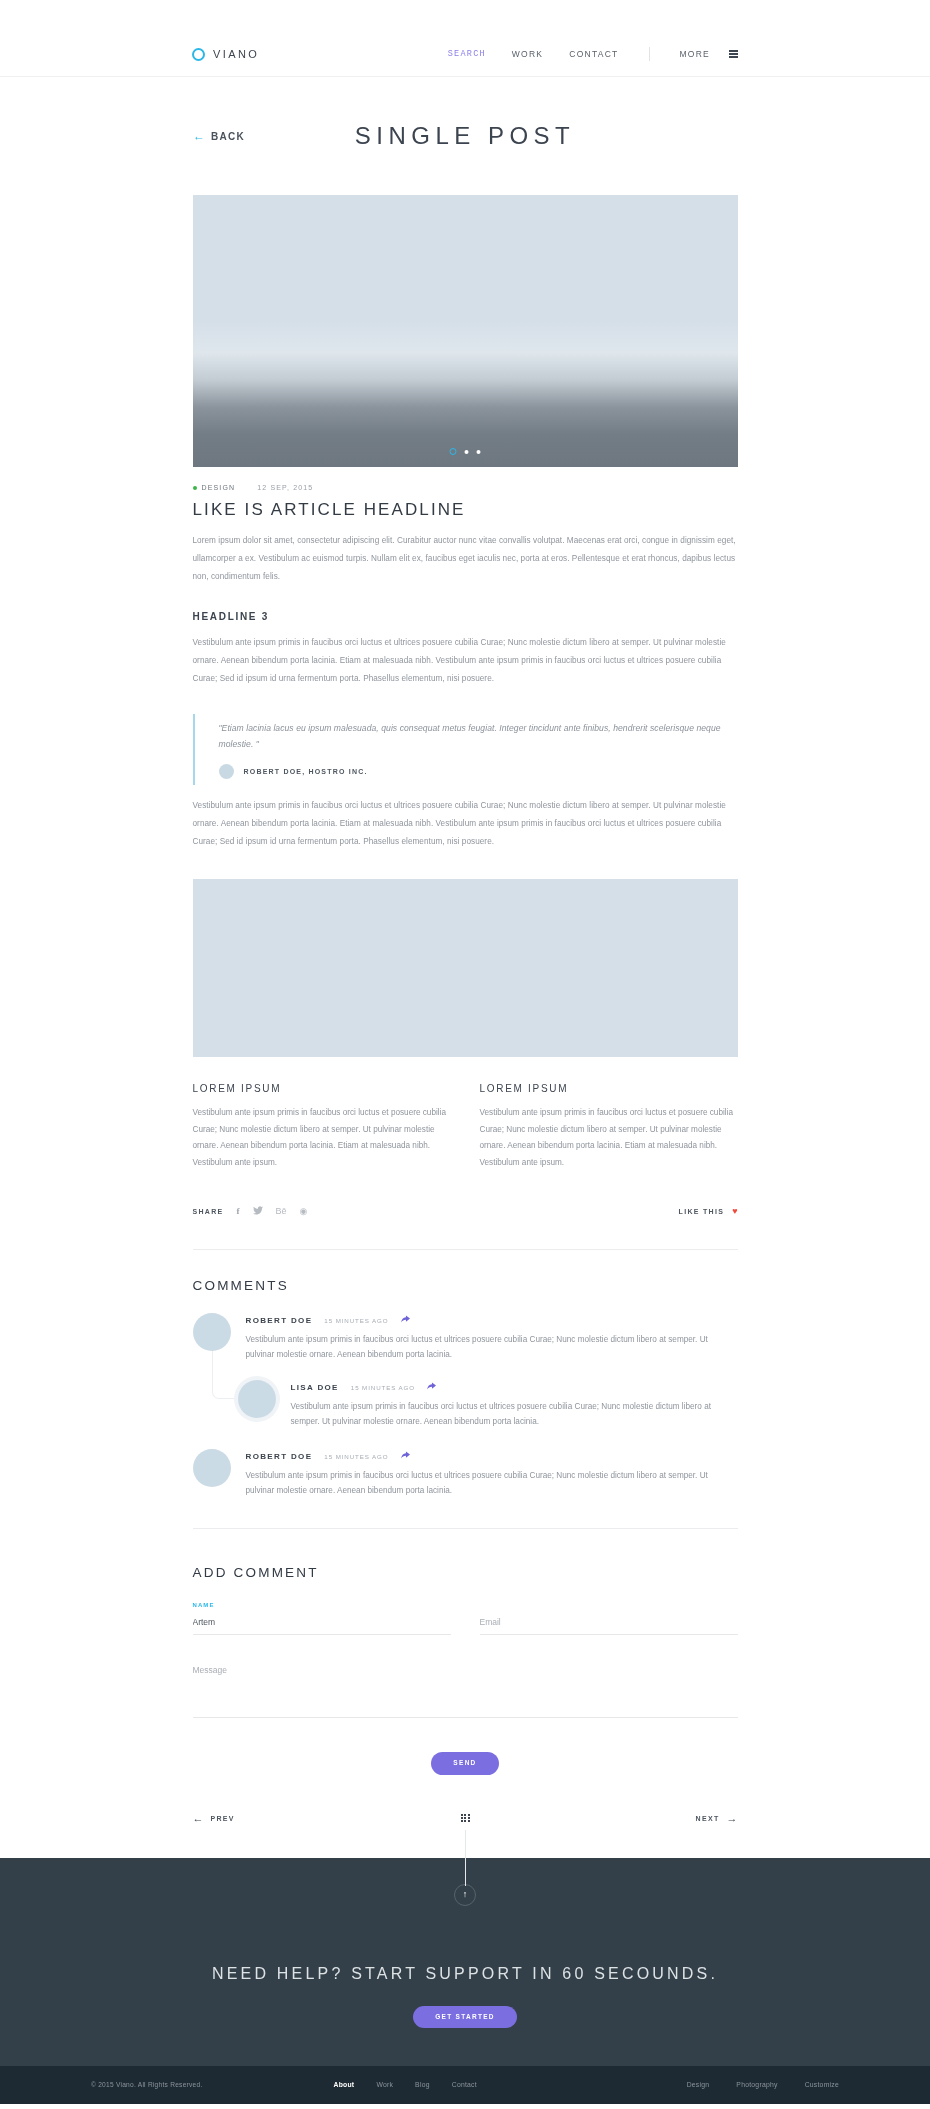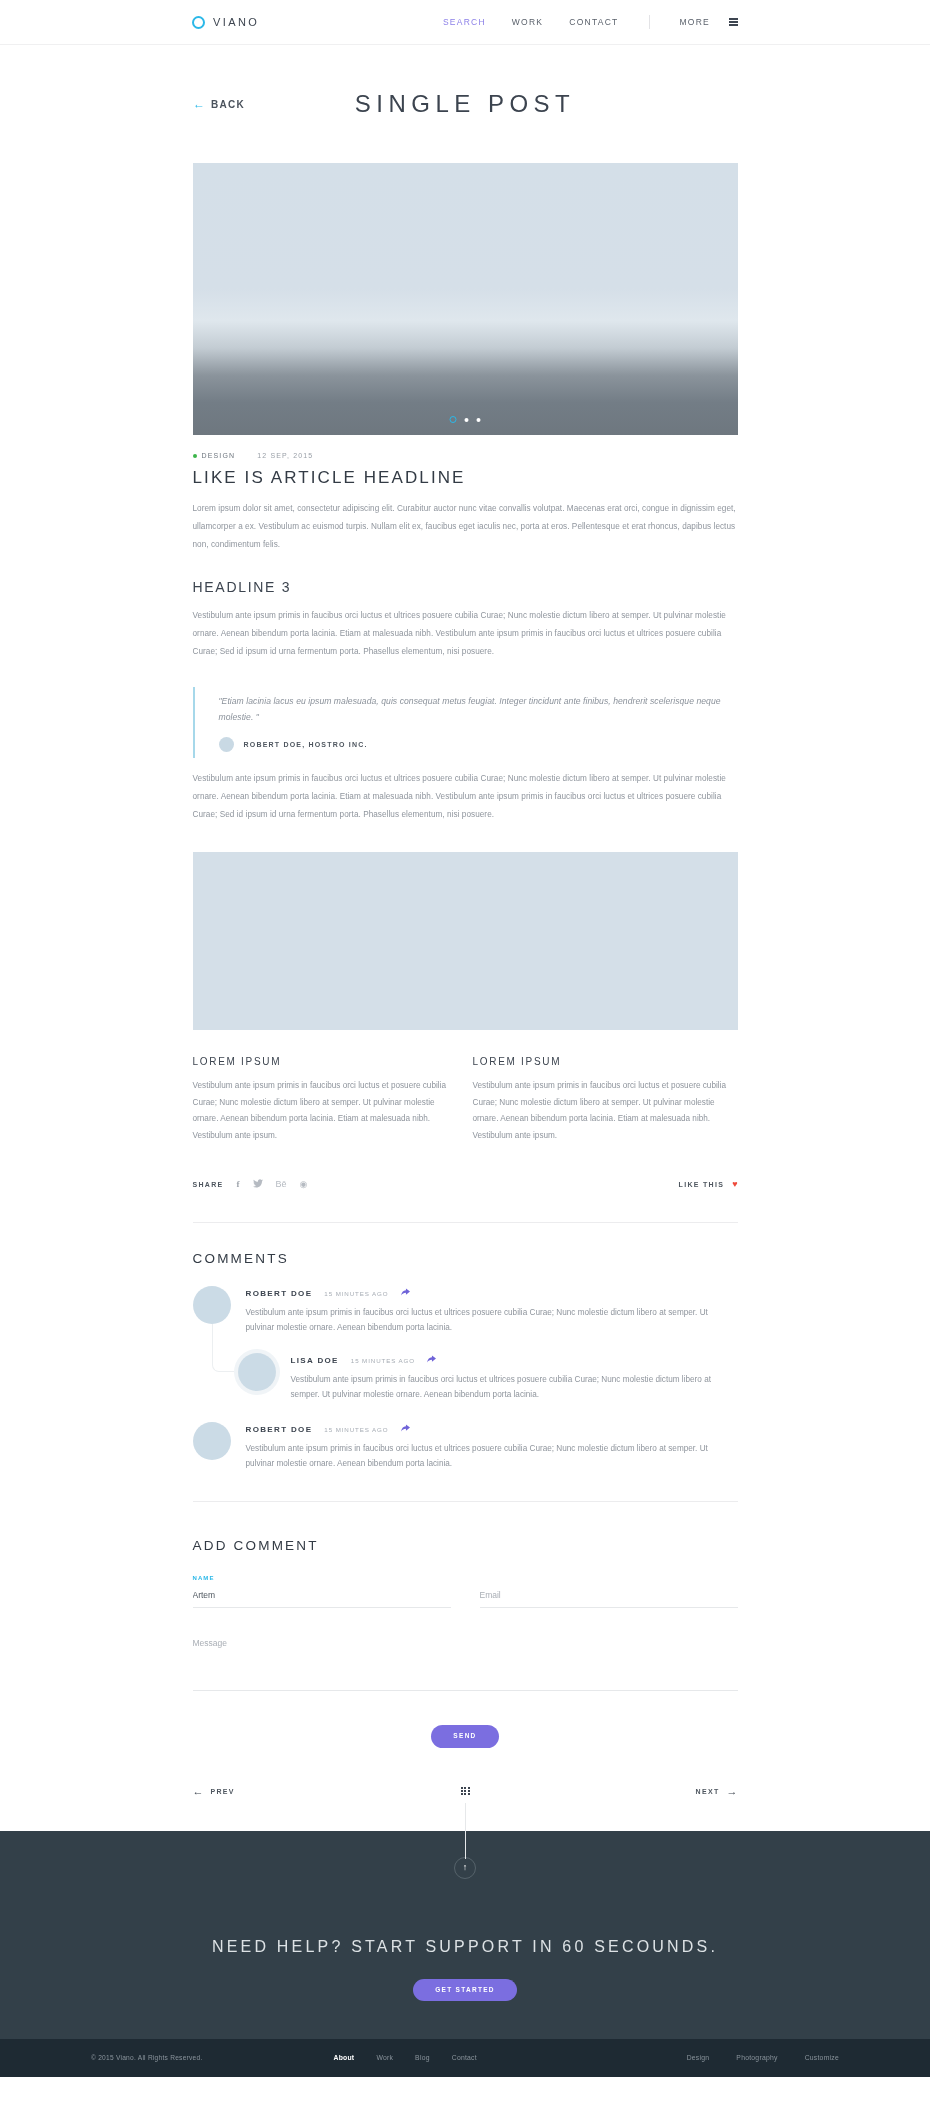--- a/index.html
+++ b/index.html
@@ -4,21 +4,21 @@
 <style>
   * { box-sizing: border-box; margin: 0; padding: 0; }
   html, body {
     width: 930px;
     background: #ffffff;
     font-family: "Liberation Sans", sans-serif;
     -webkit-font-smoothing: antialiased;
   }
   body { width: 930px; height: 2109px; overflow: hidden; position: relative; }
 
-  .page { width: 930px; }
+  .page { width: 930px; margin-top: 32px; }
 
   
   .header {
     height: 45px;
     background: #ffffff;
     border-bottom: 1px solid #f0f0f1;
     display: flex;
     align-items: center;
     padding: 0 0 0 0;
     position: relative;
@@ -48,21 +48,21 @@
     align-items: center;
     gap: 26px;
   }
   .nav-link {
     font-size: 8.5px;
     letter-spacing: 1.25px;
     color: #5a616b;
     text-decoration: none;
     font-weight: 500;
   }
-  .nav-link.active { color: #8b7fe8; }
+  .nav-link.active { color: #8b7fe8; font-family: Liberation Mono, monospace; }
   .nav-sep {
     width: 1px; height: 14px;
     background: #e3e3e6;
     margin: 0 4px;
   }
   .more-wrap { display: flex; align-items: center; gap: 19px; }
   .burger { display: inline-flex; flex-direction: column; gap: 1.6px; }
   .burger i { display:block; width: 9px; height: 1.6px; background: #3d4550; }
 
   
@@ -158,24 +158,24 @@
     margin-top: 9px;
   }
   p.body-text {
     font-size: 8.2px;
     line-height: 18px;
     color: #8f959d;
     margin-top: 12px;
     letter-spacing: 0.05px;
   }
   h3.sub-head {
-    font-size: 14px;
+    font-size: 10px;
     letter-spacing: 1.7px;
     color: #3c444f;
-    font-weight: 400;
+    font-weight: 700;
     margin-top: 25px;
   }
 
   
   .quote {
     border-left: 2px solid #a6d8ea;
     padding: 6px 0 6px 24px;
     margin-top: 26px;
   }
   .quote-text {
@@ -206,21 +206,21 @@
   .wide-image {
     width: 545px;
     height: 178px;
     margin: 28px auto 0;
     background: #d4dfe8;
   }
 
   
   .cols {
     display: flex;
-    gap: 22px;
+    gap: 29px;
     margin-top: 26px;
     align-items: center;
   }
   .col { width: 258px; }
   .col h4 {
     font-size: 10px;
     letter-spacing: 1.7px;
     color: #3c444f;
     font-weight: 400;
   }

